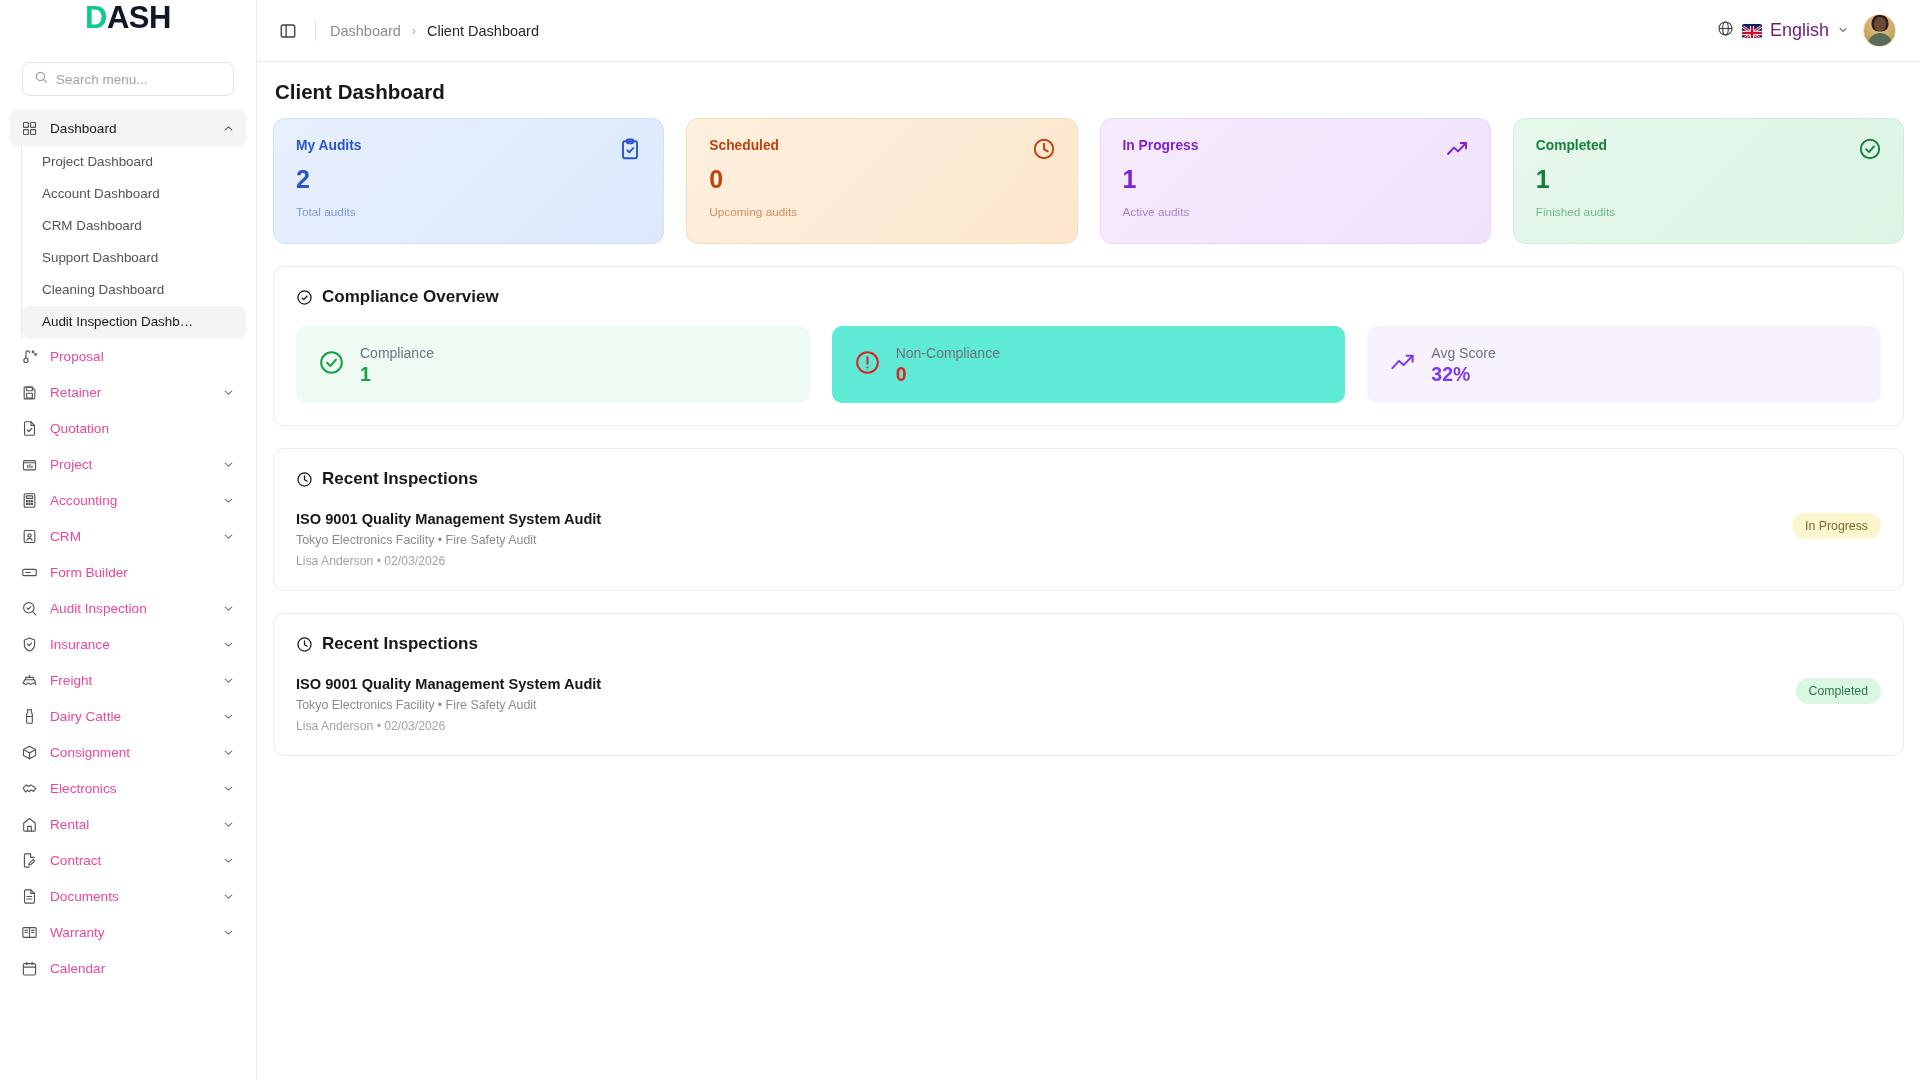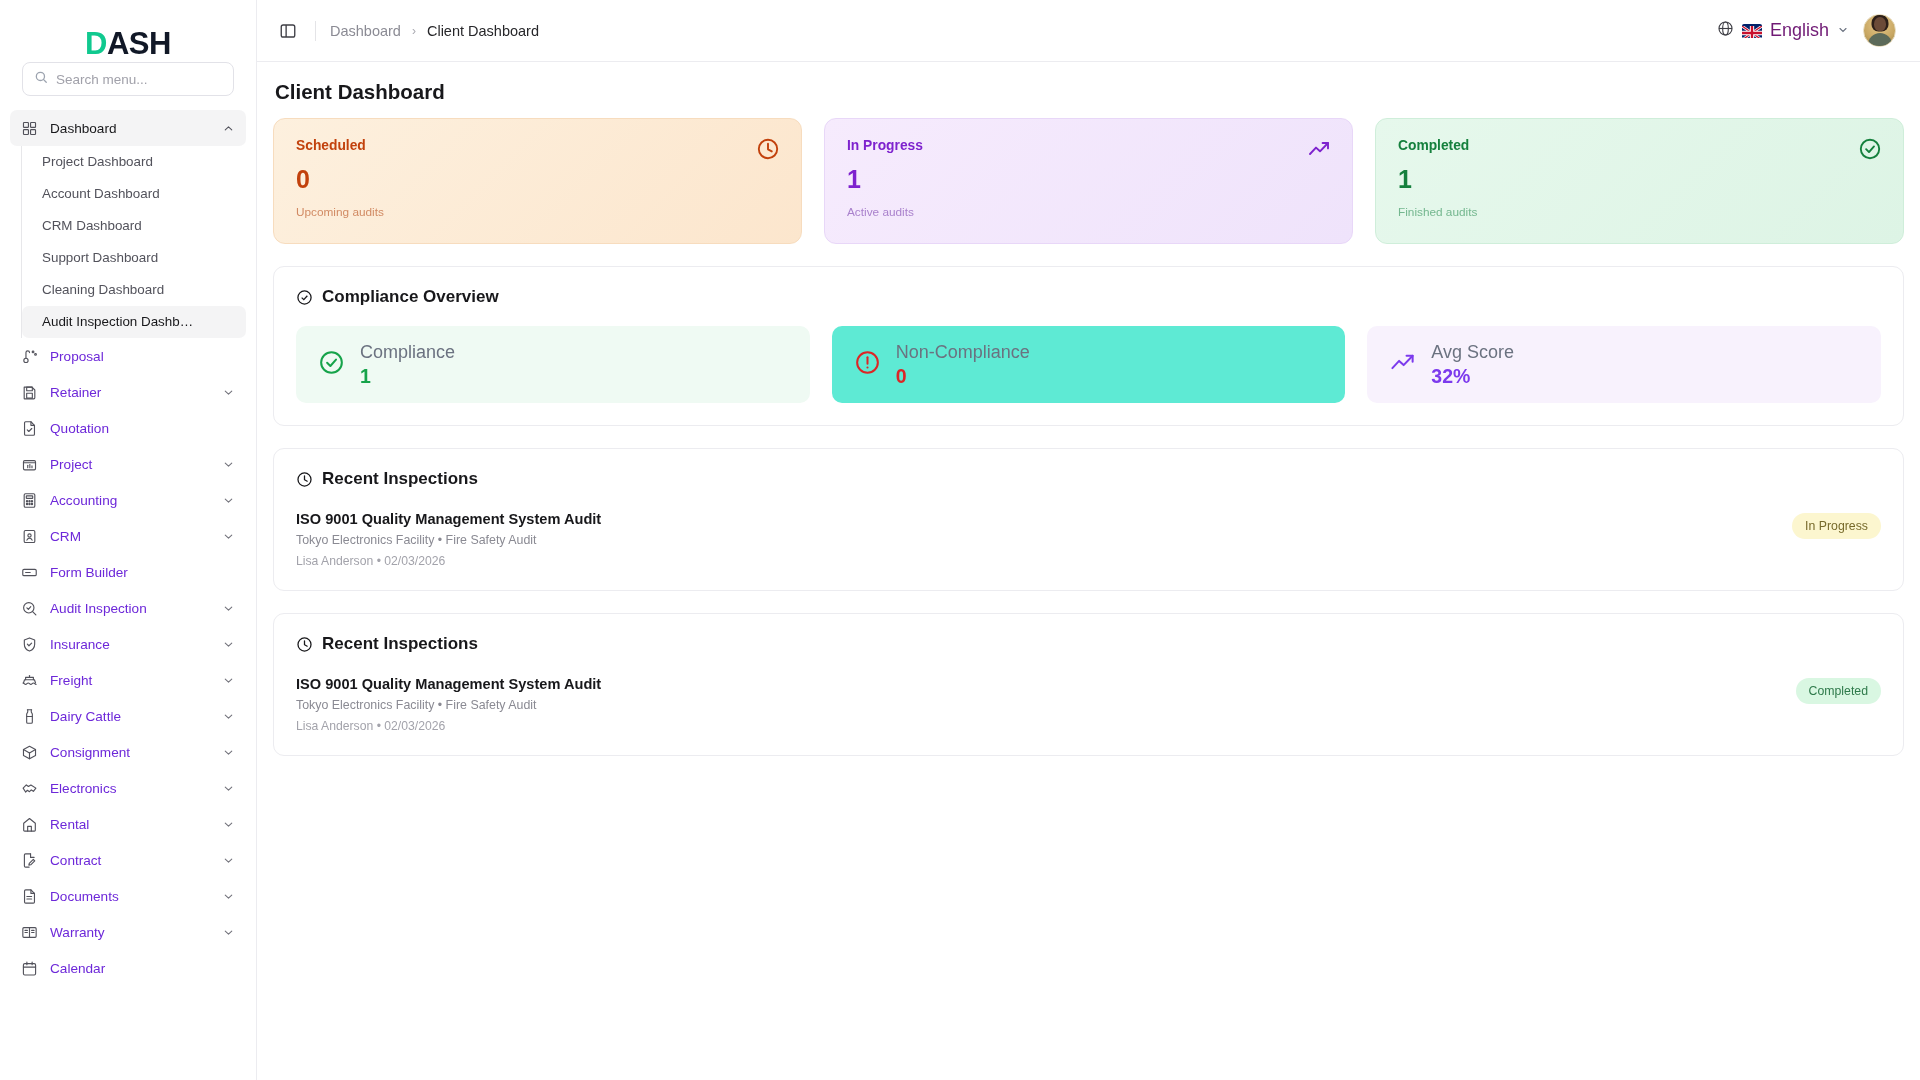--- a/index.html
+++ b/index.html
@@ -13,41 +13,41 @@
   .app { display: flex; width: 1920px; height: 1080px; }
 
   
   .sidebar {
     width: 257px; height: 1080px; flex: 0 0 257px;
     background: #ffffff;
     border-right: 1px solid #ececf0;
     display: flex; flex-direction: column;
     overflow: hidden;
   }
-  .brand { height: 62px; display: flex; align-items: flex-end; justify-content: center; }
+  .brand { height: 62px; display: flex; align-items: flex-start; justify-content: center; }
   .brand-logo { font-size: 31px; font-weight: 700; letter-spacing: -0.5px; color: #111827; }
   .brand-logo .d1 { color: #10c98f; }
   .search-wrap { padding: 0 22px 10px 22px; }
   .search-box {
     height: 34px; border: 1px solid #e2e2e8; border-radius: 8px;
     display: flex; align-items: center; gap: 8px; padding: 0 11px;
     background: #fff;
   }
   .search-box svg { flex: 0 0 14px; }
   .search-input {
     border: none; outline: none; font-size: 13.5px; color: #374151;
     font-family: "Liberation Sans", sans-serif; width: 100%; background: transparent;
   }
   .search-input::placeholder { color: #a1a1aa; }
 
   .menu { flex: 1; overflow: hidden; padding: 4px 0 0 0; }
   .menu-item {
     display: flex; align-items: center; gap: 12px;
     height: 36px; margin: 0 10px; padding: 0 11px;
-    border-radius: 7px; font-size: 13.6px; color: #6d28d9;
+    border-radius: 7px; font-size: 13.6px; color: #ec4899;
     cursor: pointer; position: relative;
   }
   .menu-item.active { background: #f4f4f5; color: #18181b; }
   .menu-item .mi-icon { flex: 0 0 17px; height: 17px; display: flex; align-items: center; justify-content: center; color: #52525b; }
   .menu-item .mi-label { flex: 1; white-space: nowrap; overflow: hidden; text-overflow: ellipsis; }
   .menu-item .mi-chev { flex: 0 0 12px; color: #71717a; display: flex; align-items: center; }
 
   .submenu { position: relative; margin-left: 21px; padding-left: 0; border-left: 1px solid #e7e7ea; }
   .sub-item {
     display: block; height: 32px; line-height: 32px;
@@ -121,21 +121,21 @@
   .panel-head .ph-icon { display: flex; align-items: center; color: #18181b; }
 
   .comp-row { display: flex; gap: 22px; margin-top: 19px; }
   .comp-card {
     flex: 1; height: 77px; border-radius: 10px; display: flex; align-items: center;
     gap: 15px; padding: 0 22px;
   }
   .comp-card.c-green { background: #effaf3; }
   .comp-card.c-red { background: #5eead4; }
   .comp-card.c-purple { background: #f8f2fd; }
-  .comp-text .c-label { font-size: 18px; color: #6b7280; }
+  .comp-text .c-label { font-size: 14px; color: #6b7280; }
   .comp-text .c-value { font-size: 19.5px; font-weight: 700; margin-top: 3px; line-height: 1.05; }
   .c-green .c-value { color: #16a34a; }
   .c-red .c-value { color: #dc2626; }
   .c-purple .c-value { color: #7c3aed; }
 
   .insp-row { display: flex; align-items: flex-start; margin-top: 22px; }
   .insp-main { flex: 1; }
   .insp-title { font-size: 14.6px; font-weight: 700; color: #18181b; }
   .insp-meta { font-size: 12.4px; color: #8a8a93; margin-top: 6px; }
   .insp-sub { font-size: 12.2px; color: #a3a3ab; margin-top: 7px; }
@@ -497,20 +497,30 @@
           <span class="face"></span>
           <span class="body"></span>
         </div>
       </div>
     </header>
 
     <div class="content">
       <div class="page-title">Client Dashboard</div>
 
       <div class="stats" id="stats">
+          <div class="stat blue">
+            <span class="s-icon"><svg width="24" height="24" viewBox="0 0 24 24" fill="none" stroke="#2a55c9" stroke-width="1.9" stroke-linecap="round" stroke-linejoin="round">
+                <rect x="5" y="4.2" width="14" height="17" rx="2"></rect>
+                <rect x="8.8" y="2.4" width="6.4" height="3.8" rx="1.2"></rect>
+                <polyline points="9.3 13.3 11.4 15.4 15.2 11"></polyline>
+              </svg></span>
+            <div class="s-title">My Audits</div>
+            <div class="s-value">2</div>
+            <div class="s-sub">Total audits</div>
+          </div>
           <div class="stat orange">
             <span class="s-icon"><svg width="24" height="24" viewBox="0 0 24 24" fill="none" stroke="#c2410c" stroke-width="1.9" stroke-linecap="round" stroke-linejoin="round">
                 <circle cx="12" cy="12" r="9.2"></circle>
                 <polyline points="12 6.8 12 12.3 15.8 14.4"></polyline>
               </svg></span>
             <div class="s-title">Scheduled</div>
             <div class="s-value">0</div>
             <div class="s-sub">Upcoming audits</div>
           </div>
           <div class="stat purple">

